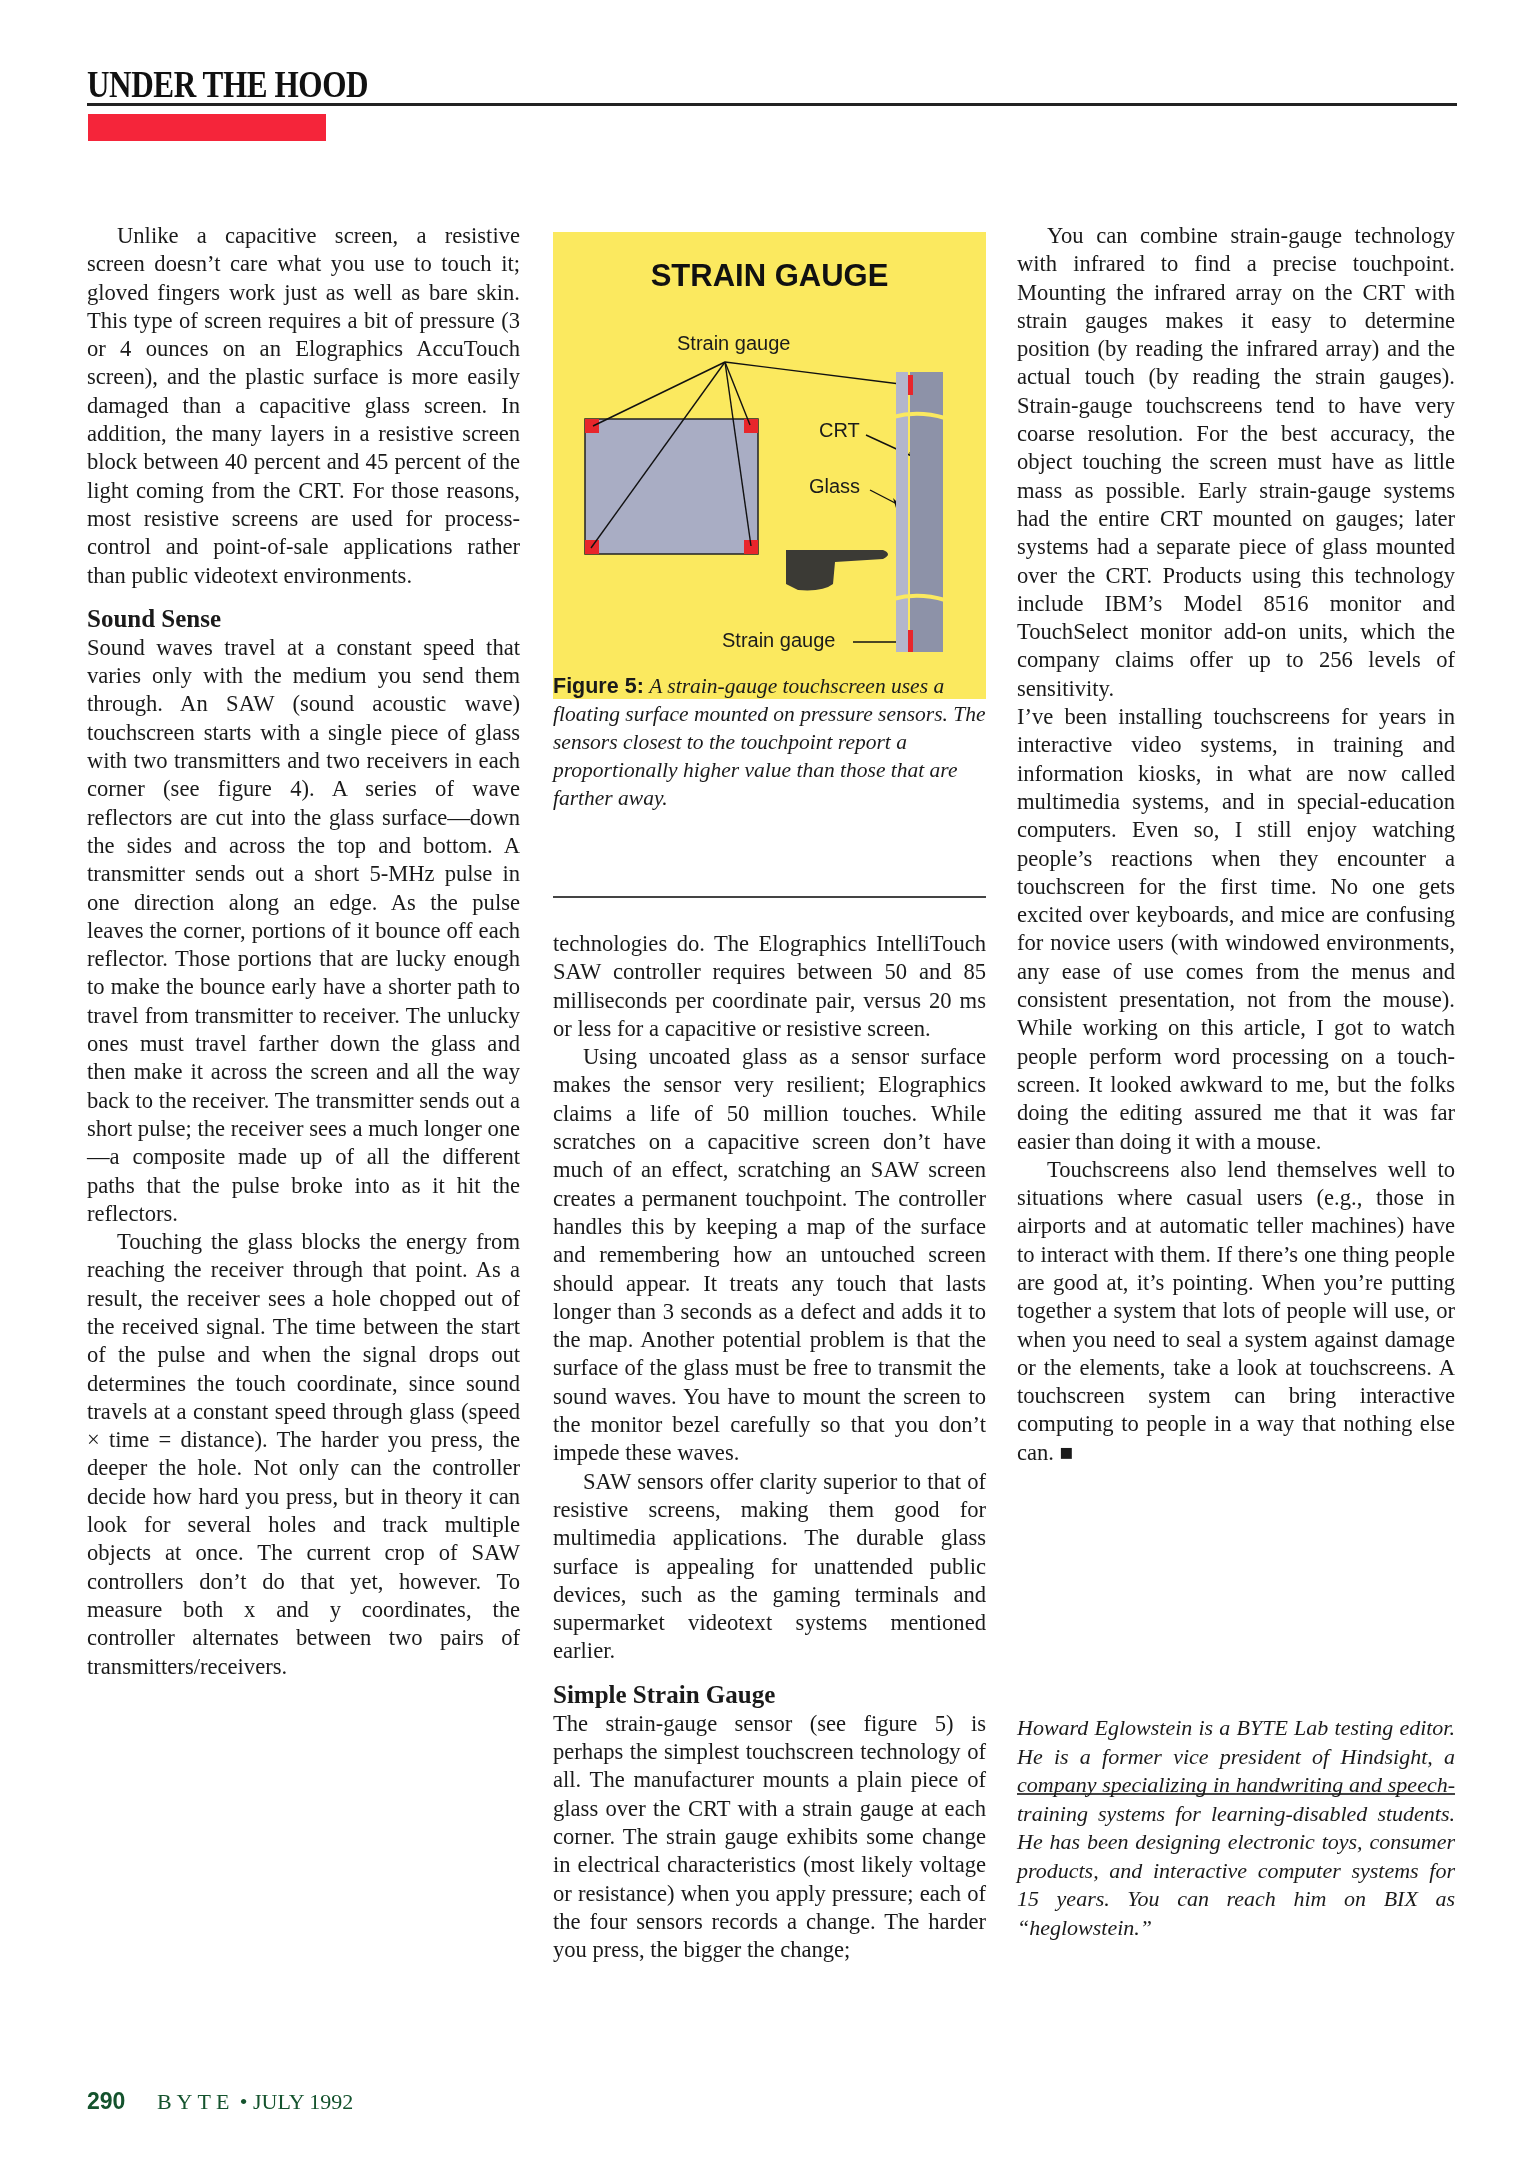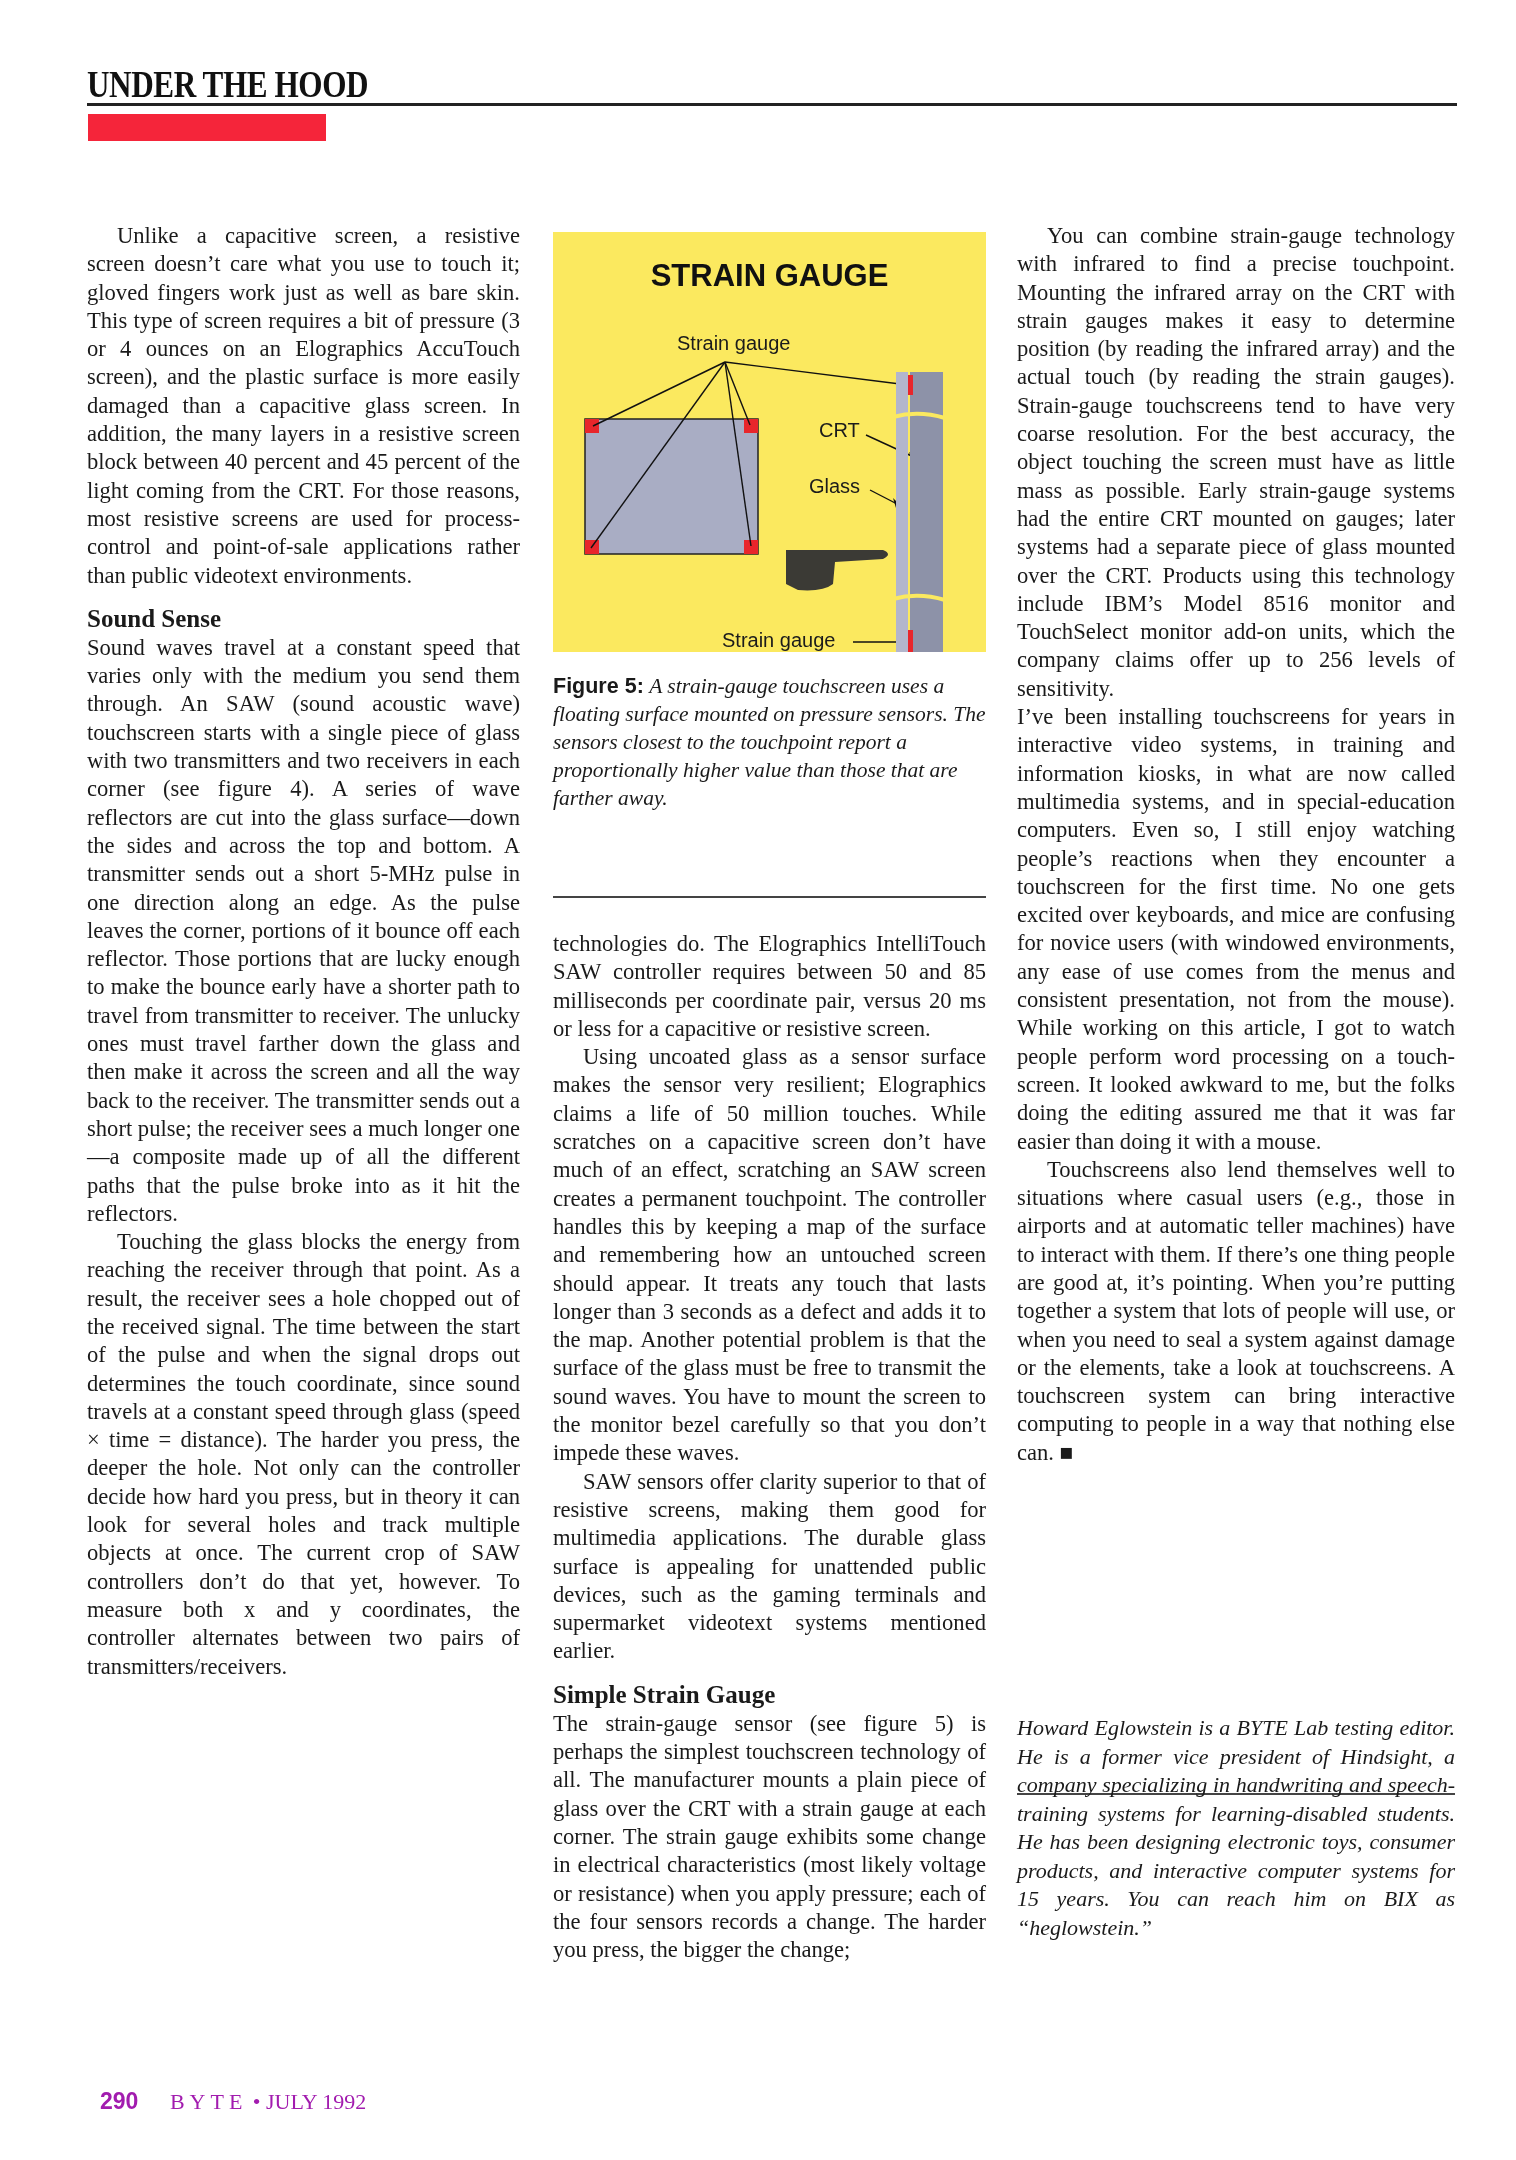--- a/index.html
+++ b/index.html
@@ -16,40 +16,40 @@
          text-align: justify; hyphens: manual; }
   .col1 { left: 87px; width: 433px; }
   .col2 { left: 553px; width: 433px; top: 930px; }
   .col3 { left: 1017px; width: 438px; }
 
   .col p { margin: 0; text-indent: 30px; }
   .col p.noindent { text-indent: 0; }
   .col h3 { margin: 14px 0 0 0; font-size: 25px; line-height: 30px; font-weight: bold;
             font-family: "Liberation Serif", serif; }
 
-  .figure { position: absolute; left: 553px; top: 232px; width: 433px; height: 420px;
+  .figure { position: absolute; left: 553px; top: 232px; width: 433px; height: 467px;
             background: #fbe95f; }
   .fig-title { position: absolute; top: 26px; left: 0; width: 100%; text-align: center;
                font-family: "Liberation Sans", "DejaVu Sans", sans-serif; font-weight: bold;
                font-size: 31px; color: #111; }
   .fig-label { position: absolute; font-family: "Liberation Sans", "DejaVu Sans", sans-serif;
                font-size: 20px; color: #1b1b1b; }
   .fig-svg { position: absolute; left: 0; top: 0; }
 
   .caption { position: absolute; left: 553px; top: 672px; width: 433px;
              font-size: 21.5px; line-height: 28px; }
   .caption .fig-num { font-family: "Liberation Sans", sans-serif; font-weight: bold; font-style: normal; }
   .caption .fig-text { font-style: italic; }
   .caption-rule { position: absolute; left: 553px; top: 896px; width: 433px; height: 2px; background: #444; }
 
   .bio-rule { position: absolute; left: 1017px; top: 1793px; width: 438px; height: 2px; background: #444; }
   .bio { position: absolute; left: 1017px; top: 1714px; width: 438px;
          font-style: italic; font-size: 22px; line-height: 28.5px; text-align: justify; }
 
-  .footer { position: absolute; left: 100px; top: 2088px; font-size: 22px; color: #a21caf; }
+  .footer { position: absolute; left: 87px; top: 2088px; font-size: 22px; color: #14532d; }
   .footer .page-num { font-family: "Liberation Sans", sans-serif; font-weight: bold; font-size: 23px; margin-right: 26px; }
   .footer .mag { letter-spacing: 5px; }
 </style>
 </head>
 <body>
 
 <div class="section-head">UNDER THE HOOD</div>
 <div class="head-rule"></div>
 <div class="red-bar"></div>
 

